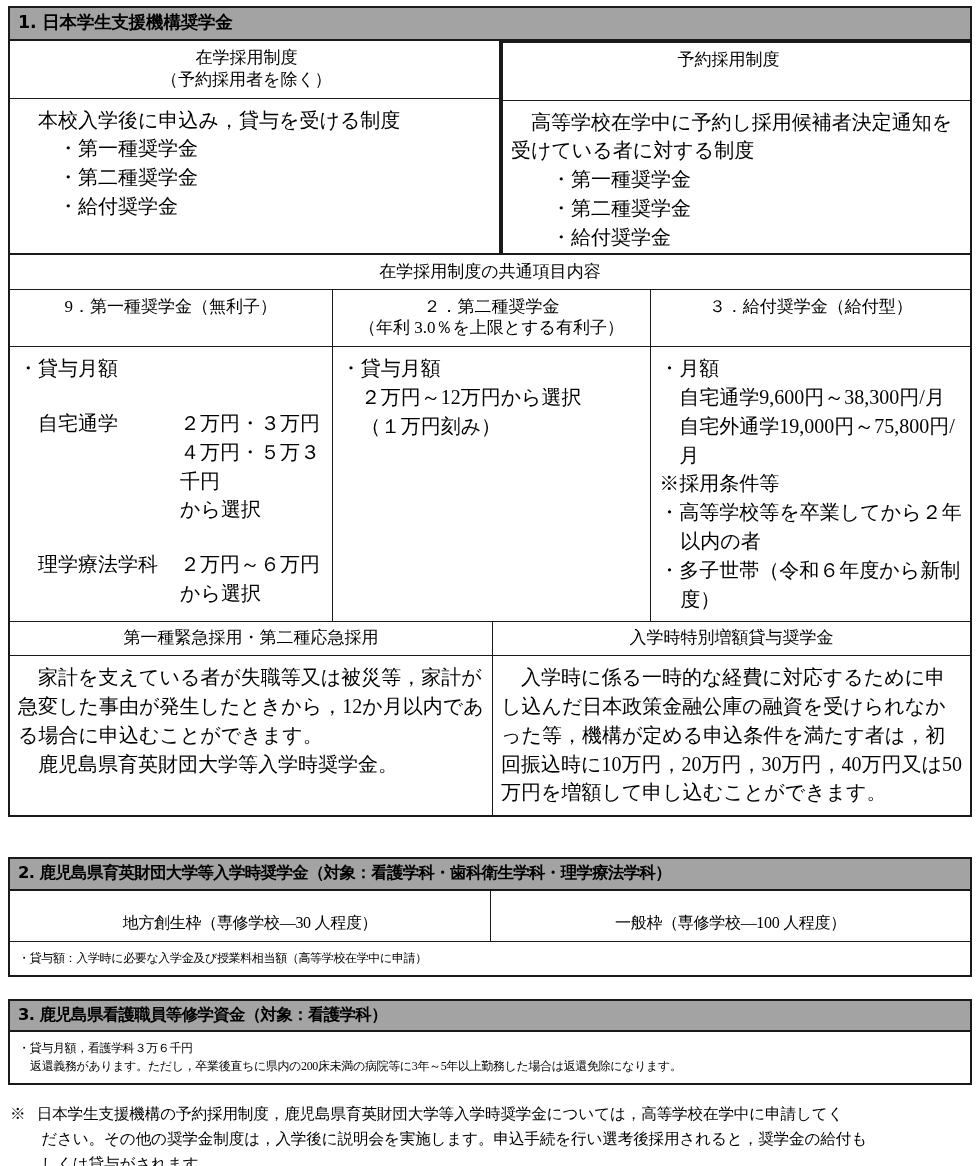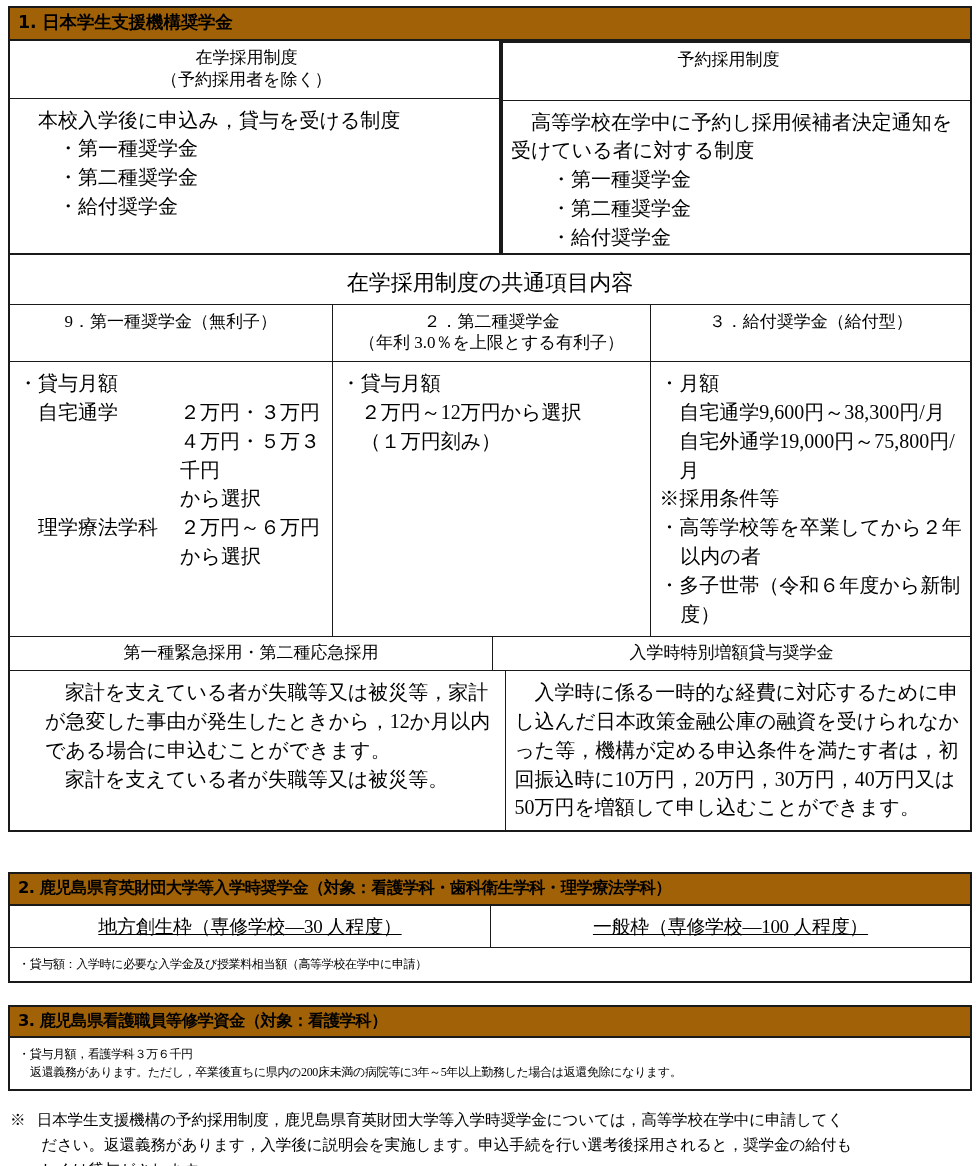--- a/index.html
+++ b/index.html
@@ -19,21 +19,21 @@
     position: relative;
     width: 980px;
     height: 1166px;
     box-sizing: border-box;
     padding: 6px 8px 0 8px;
   }
 
   
   .sec-title {
     border: 2px solid #1a1a1a;
-    background: #a16207;
+    background: #a3a3a3;
     font-family: "DejaVu Sans", "Liberation Sans", sans-serif;
     font-weight: bold;
     font-size: 17.5px;
     line-height: 1.0;
     padding: 6px 8px 7px 8px;
     letter-spacing: -0.2px;
     white-space: nowrap;
   }
   .sec-title.compact {
     font-size: 16.4px;
@@ -53,21 +53,21 @@
     font-size: 17px;
     line-height: 1.28;
     padding: 6px 4px 7px 4px;
   }
   .body-cell {
     font-size: 20px;
     line-height: 1.44;
     padding: 7px 8px 8px 8px;
   }
   .body-cell p { margin: 0; }
-  .ind1 { padding-left: 1.0em; }
+  .ind1 { padding-left: 1.0em; margin-top: 26px; }
   .ind2 { padding-left: 2.0em; }
   .hang {
     padding-left: 1.05em;
     text-indent: -1.05em;
   }
   .para {
     text-indent: 1em;
   }
 
   
@@ -90,53 +90,52 @@
 
   
   .s1-common {
     border: 2px solid #1a1a1a;
     border-top: 2px solid #1a1a1a;
     box-sizing: border-box;
     margin-top: -2px;
   }
   .common-title {
     text-align: center;
-    font-size: 22px;
-    padding: 13px 0 6px 0;
+    font-size: 17px;
+    padding: 5px 0 6px 0;
     border-bottom: 1.5px solid #1a1a1a;
   }
   .c3-head { display: flex; border-bottom: 1.5px solid #1a1a1a; }
   .c3-body { display: flex; }
   .col-a { width: 327px; }
   .col-b { width: 325px; border-left: 1.5px solid #1a1a1a; border-right: 1.5px solid #1a1a1a; }
   .col-c { width: 324px; }
   .c3-head .cell { padding: 6px 2px 7px 2px; }
   .c3-body .cell { min-height: 232px; }
 
   .amt-row { display: flex; }
   .amt-label { width: 7.1em; flex: 0 0 auto; }
   .amt-val   { flex: 1 1 auto; }
 
   
   .c2-head { display: flex; border-top: 1.5px solid #1a1a1a; border-bottom: 1.5px solid #1a1a1a; }
-  .c2-body { display: flex; margin-left: 27px; }
+  .c2-body { display: flex; }
   .col-h1 { width: 490px; }
   .col-h2 { width: 486px; border-left: 1.5px solid #1a1a1a; }
   .c2-head .cell { padding: 5px 2px 6px 2px; }
 
   
   .s2-head { display: flex; border-bottom: 1.5px solid #1a1a1a; }
   .s2-c1 { width: 482px; }
   .s2-c2 { width: 482px; border-left: 1.5px solid #1a1a1a; }
   .small-hdr {
     text-align: center;
-    font-size: 19px;
-    padding: 8px 2px 7px 2px;
+    font-size: 16px;
+    padding: 22px 2px 7px 2px;
     letter-spacing: -0.3px;
-    text-decoration: underline;
   }
   .tight { font-size: 12px; letter-spacing: -0.35px; line-height: 1.5; }
 
   .gap-lg { height: 40px; }
   .gap-md { height: 22px; }
   .gap-sm { height: 14px; }
 
   
   .note {
     font-size: 15.6px;
@@ -239,21 +238,21 @@
     </div>
 
     <div class="c2-head">
       <div class="cell col-h1 hdr">第一種緊急採用・第二種応急採用</div>
       <div class="cell col-h2 hdr">入学時特別増額貸与奨学金</div>
     </div>
 
     <div class="c2-body">
       <div class="cell col-h1 body-cell">
         <p class="para">家計を支えている者が失職等又は被災等，家計が急変した事由が発生したときから，12か月以内である場合に申込むことができます。</p>
-        <p class="para">家計を支えている者が失職等又は被災等。</p>
+        <p class="para">鹿児島県育英財団大学等入学時奨学金。</p>
       </div>
       <div class="cell col-h2 body-cell">
         <p class="para">入学時に係る一時的な経費に対応するために申し込んだ日本政策金融公庫の融資を受けられなかった等，機構が定める申込条件を満たす者は，初回振込時に10万円，20万円，30万円，40万円又は50万円を増額して申し込むことができます。</p>
       </div>
     </div>
   </div>
 
   <div class="gap-lg"></div>
 
   <div class="sec-title compact">2. 鹿児島県育英財団大学等入学時奨学金（対象：看護学科・歯科衛生学科・理学療法学科）</div>
@@ -276,21 +275,21 @@
       <p class="ind1">返還義務があります。ただし，卒業後直ちに県内の200床未満の病院等に3年～5年以上勤務した場合は返還免除になります。</p>
     </div>
   </div>
 
   <div class="gap-sm"></div>
 
   <div class="note">
     <span class="n-line n-first">
       <span>※</span>&nbsp;&nbsp;&nbsp;<span>日本学生支援機構の予約採用制度，鹿児島県育英財団大学等入学時奨学金については，高等学校在学中に申請してく</span>
     </span>
-    <span class="n-line n-rest">ださい。返還義務があります，入学後に説明会を実施します。申込手続を行い選考後採用されると，奨学金の給付も</span>
+    <span class="n-line n-rest">ださい。その他の奨学金制度は，入学後に説明会を実施します。申込手続を行い選考後採用されると，奨学金の給付も</span>
     <span class="n-line n-rest">しくは貸与がされます。</span>
   </div>
 
   <div class="gap-sm"></div>
 
   <div class="sec-title compact">4. 森永茂樹奨学金（2年次以降）</div>
   <div class="frame">
     <div class="body-cell tight">
       <p>・貸与月額，３万円</p>
       <p>・返済義務があります。（卒業後概ね5年以内）</p>

